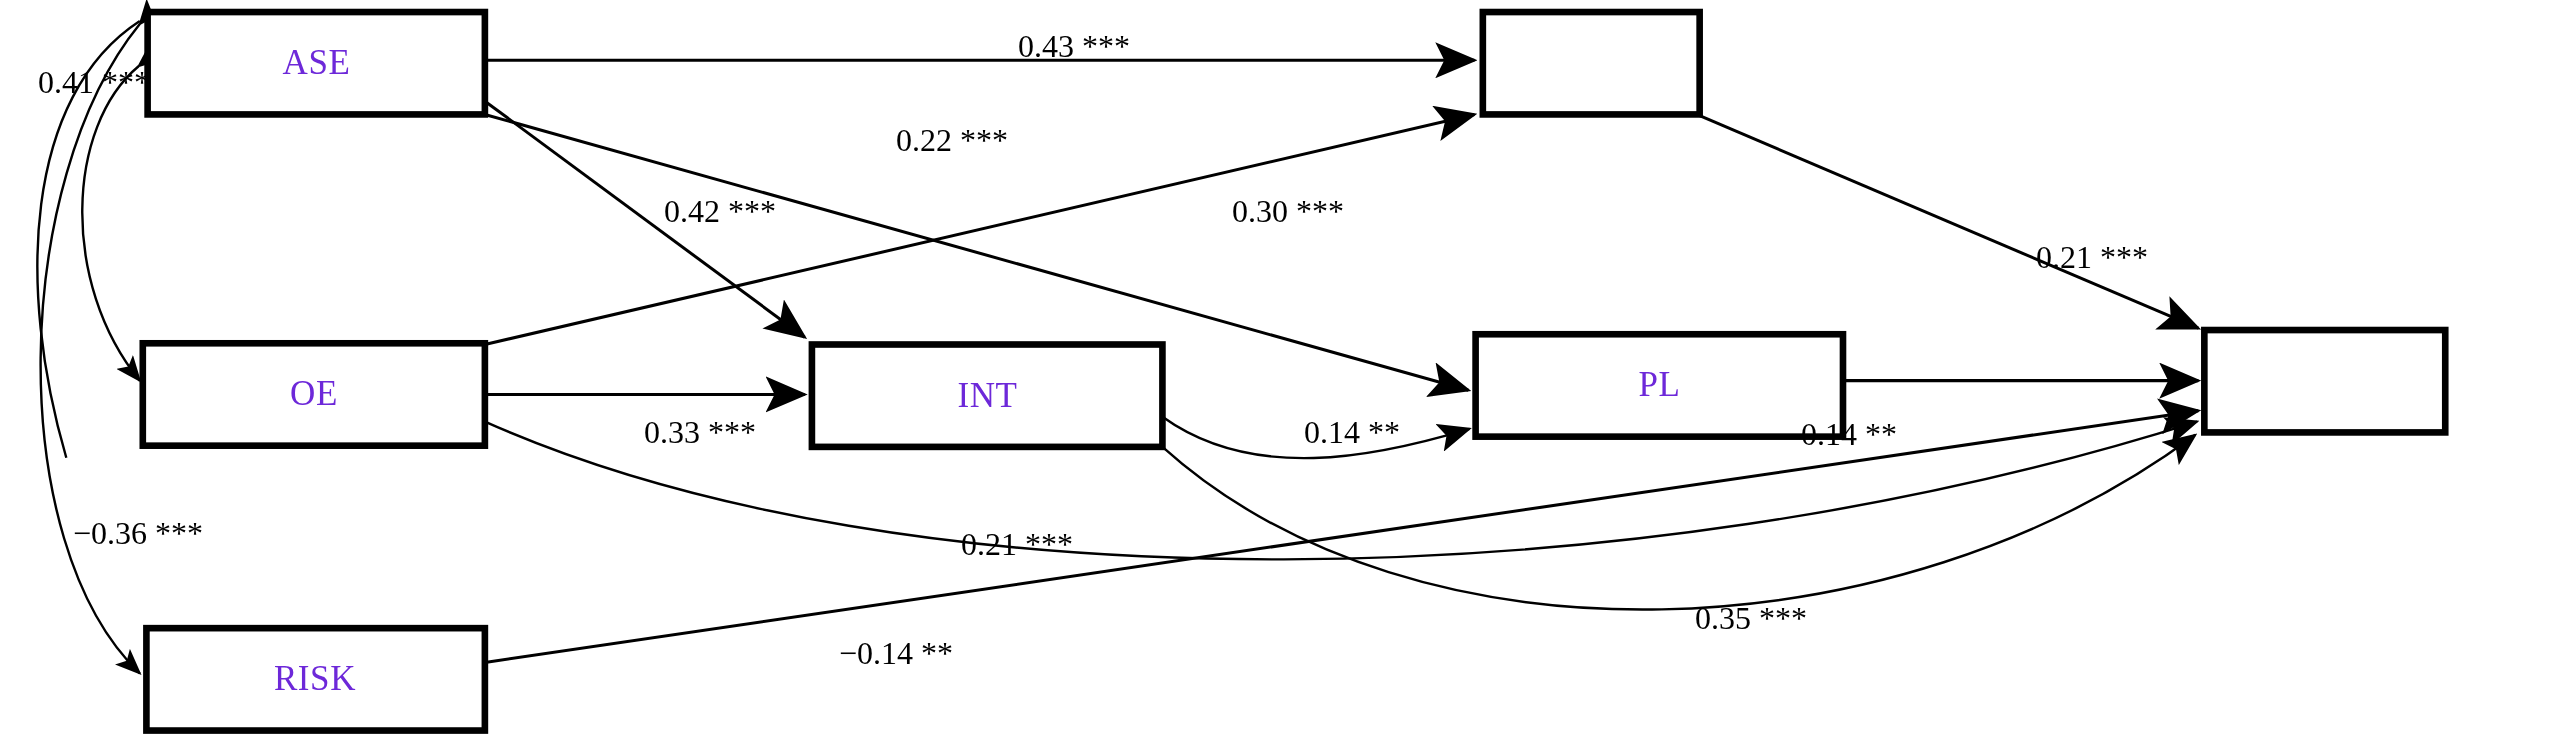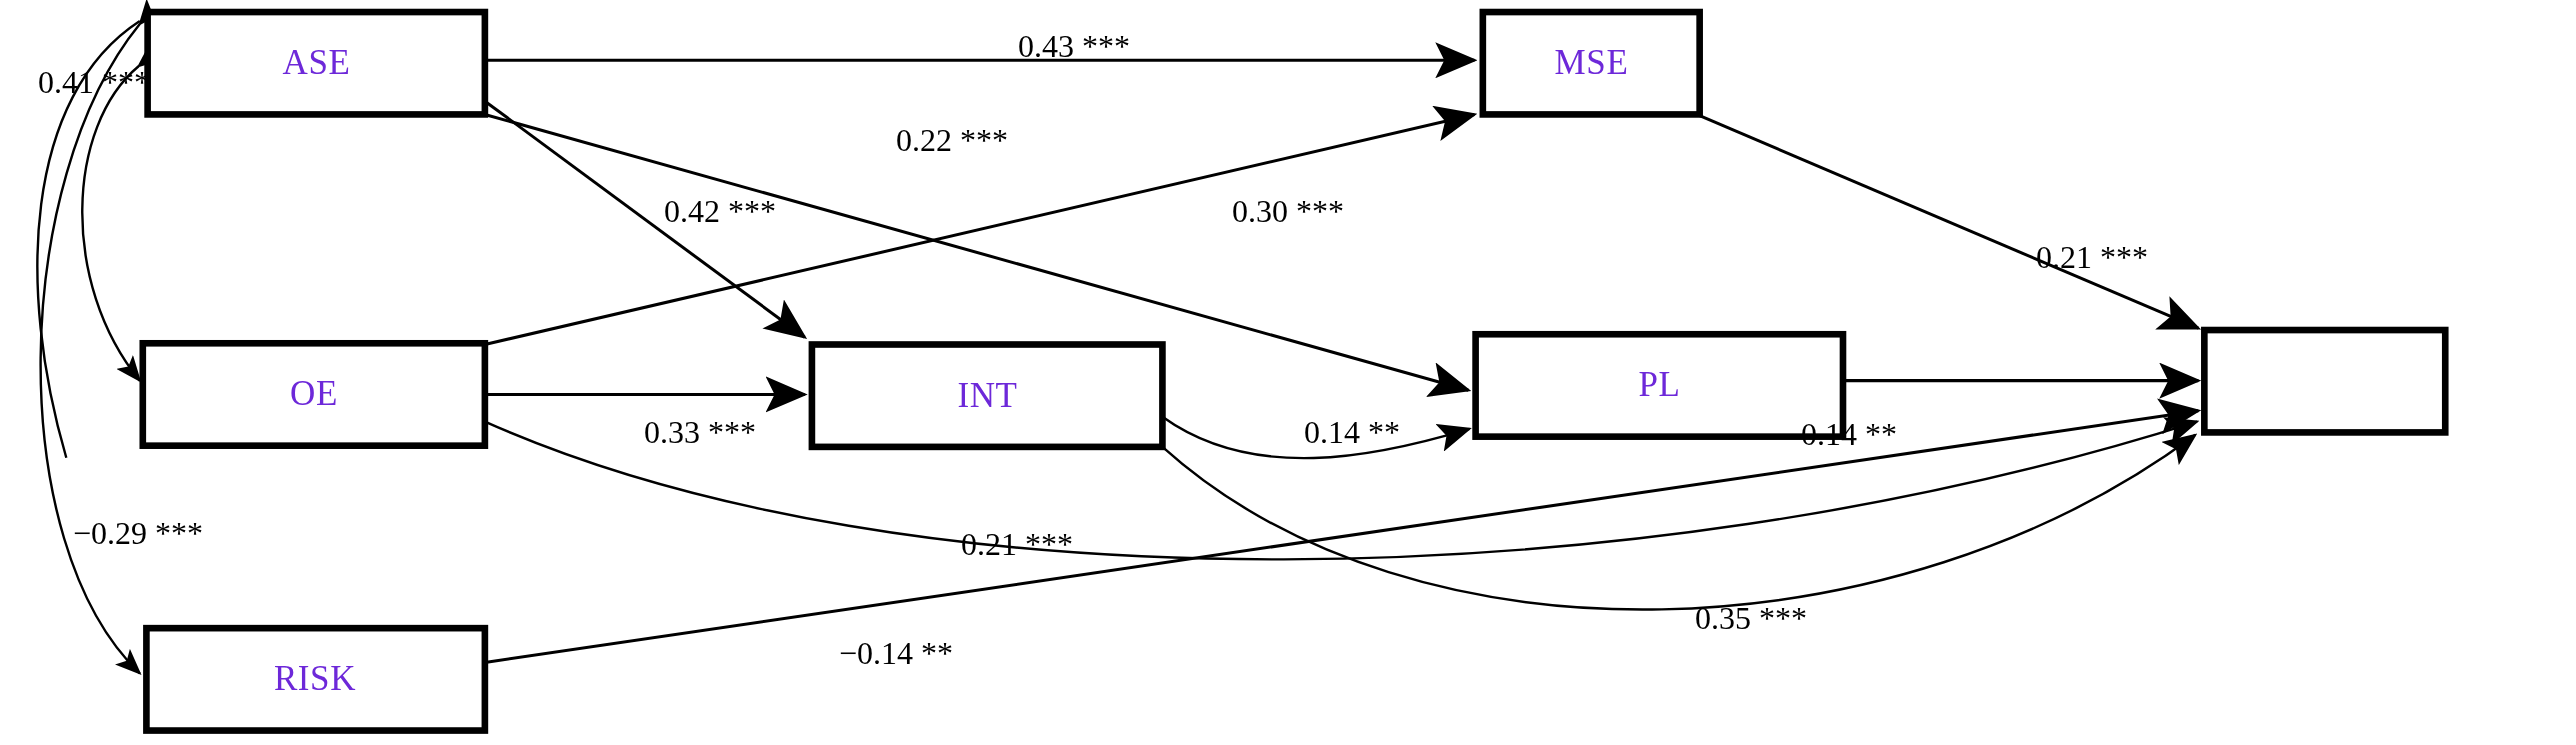--- a/index.html
+++ b/index.html
@@ -72,34 +72,33 @@
       <rect x="2462" y="20" width="360" height="170"></rect>
       <rect x="237" y="570" width="568" height="170"></rect>
       <rect x="1348" y="572" width="582" height="170"></rect>
       <rect x="2450" y="555" width="610" height="170"></rect>
       <rect x="3660" y="548" width="400" height="170"></rect>
       <rect x="243" y="1043" width="562" height="170"></rect>
     </g>
   </svg>
 
   <div class="node-label" style="left:148px;top:12px;width:337px;height:102px;">ASE</div>
-  <div class="node-label" style="left:1483px;top:12px;width:217px;height:102px;">MSE</div>
   <div class="node-label" style="left:812px;top:345px;width:351px;height:102px;">INT</div>
   <div class="node-label" style="left:143px;top:343px;width:342px;height:102px;">OE</div>
   <div class="node-label" style="left:1476px;top:334px;width:367px;height:102px;">PL</div>
   <div class="node-label" style="left:146px;top:628px;width:338px;height:102px;">RISK</div>
 
   <div class="edge-label" style="left:1018px;top:30px;">0.43 ***</div>
   <div class="edge-label" style="left:664px;top:195px;">0.42 ***</div>
   <div class="edge-label" style="left:1232px;top:195px;">0.30 ***</div>
   <div class="edge-label" style="left:896px;top:124px;font-family:Liberation Serif, serif;">0.22 ***</div>
   <div class="edge-label" style="left:644px;top:416px;">0.33 ***</div>
   <div class="edge-label" style="left:961px;top:528px;">0.21 ***</div>
   <div class="edge-label" style="left:1304px;top:416px;">0.14 **</div>
   <div class="edge-label" style="left:1695px;top:602px;">0.35 ***</div>
   <div class="edge-label" style="left:2036px;top:241px;">0.21 ***</div>
   <div class="edge-label" style="left:1801px;top:418px;">0.14 **</div>
   <div class="edge-label" style="left:839px;top:637px;font-family:Liberation Serif, serif;">−0.14 **</div>
   <div class="edge-label" style="left:38px;top:66px;">0.41 ***</div>
-  <div class="edge-label" style="left:73px;top:517px;">−0.29 ***</div>
+  <div class="edge-label" style="left:73px;top:517px;">−0.36 ***</div>
 
 </div>
 
 
 </body></html>

